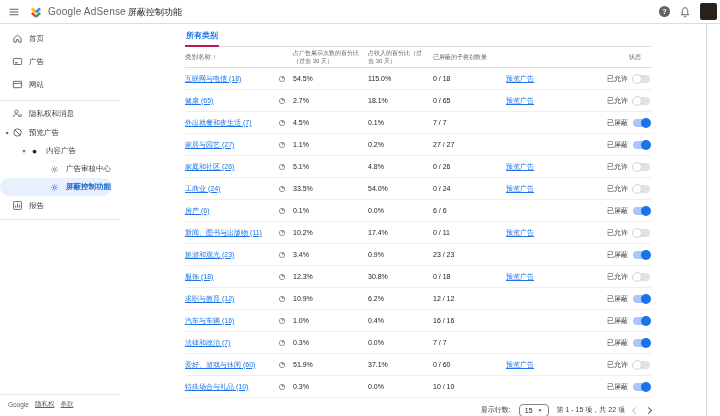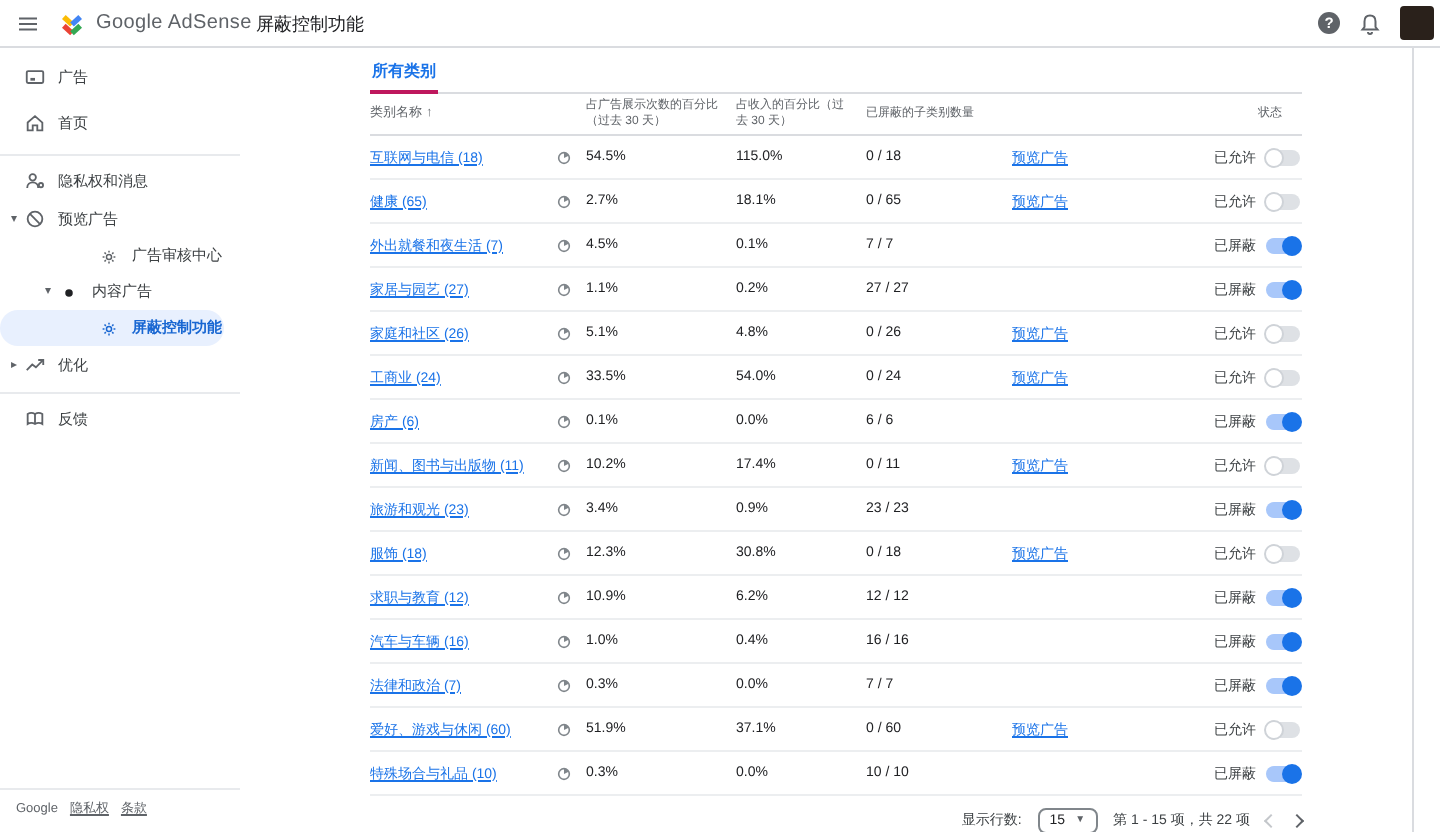--- a/index.html
+++ b/index.html
@@ -114,34 +114,44 @@
     <div class="avatar"></div>
   </div>
 </div>
 
 <div class="sidebar">
   <div class="nav">
       <div class="nav-item d0">
         <span class="expand"></span>
         <span class="nav-icon">
           <svg viewBox="0 0 24 24" fill="none" stroke="currentColor" stroke-width="2">
+            <path d="M4 11.5 L12 4.5 L20 11.5 V20 H14.5 V14.5 H9.5 V20 H4 Z"></path>
+          </svg>
+        </span>
+        <span class="nav-label">首页</span>
+      </div>
+      <div class="nav-item d0">
+        <span class="expand"></span>
+        <span class="nav-icon">
+          <svg viewBox="0 0 24 24" fill="none" stroke="currentColor" stroke-width="2">
             <rect x="3" y="5.5" width="18" height="13" rx="1.5"></rect>
             <path d="M7 14.5h5" stroke-width="3"></path>
           </svg>
         </span>
         <span class="nav-label">广告</span>
       </div>
       <div class="nav-item d0">
         <span class="expand"></span>
         <span class="nav-icon">
           <svg viewBox="0 0 24 24" fill="none" stroke="currentColor" stroke-width="2">
-            <path d="M4 11.5 L12 4.5 L20 11.5 V20 H14.5 V14.5 H9.5 V20 H4 Z"></path>
-          </svg>
-        </span>
-        <span class="nav-label">首页</span>
+            <rect x="3" y="5" width="18" height="14" rx="1.5"></rect>
+            <path d="M3 9.5h18"></path>
+          </svg>
+        </span>
+        <span class="nav-label">网站</span>
       </div>
       <div class="nav-divider"></div>
       <div class="nav-item d0 small">
         <span class="expand"></span>
         <span class="nav-icon">
           <svg viewBox="0 0 24 24" fill="none" stroke="currentColor" stroke-width="2">
             <circle cx="9.5" cy="8" r="3.5"></circle>
             <path d="M3.5 19.5C3.5 15.5 6.5 13.5 9.5 13.5C12.5 13.5 15.5 15.5 15.5 19.5"></path>
             <circle cx="18.5" cy="16.5" r="2.3"></circle>
           </svg>
@@ -151,70 +161,60 @@
       <div class="nav-item d0 small">
         <span class="expand">▾</span>
         <span class="nav-icon">
           <svg viewBox="0 0 24 24" fill="none" stroke="currentColor" stroke-width="2">
             <circle cx="12" cy="12" r="8"></circle>
             <path d="M6.5 6.5 L17.5 17.5"></path>
           </svg>
         </span>
         <span class="nav-label">预览广告</span>
       </div>
+      <div class="nav-item d1">
+        <span class="expand">▾</span>
+        <span class="nav-icon">
+          <svg viewBox="0 0 24 24" fill="none" stroke="currentColor" stroke-width="2">
+            <circle cx="12" cy="12" r="5" fill="currentColor" stroke="none"></circle>
+          </svg>
+        </span>
+        <span class="nav-label">内容广告</span>
+      </div>
       <div class="nav-item d2">
         <span class="expand"></span>
         <span class="nav-icon">
           <svg viewBox="0 0 24 24" fill="none" stroke="currentColor" stroke-width="2">
             <circle cx="12" cy="12" r="3.4"></circle>
             <path d="M12 3.5V6 M12 18V20.5 M3.5 12H6 M18 12H20.5 M6 6l1.8 1.8 M16.2 16.2L18 18 M18 6l-1.8 1.8 M7.8 16.2L6 18"></path>
           </svg>
         </span>
         <span class="nav-label">广告审核中心</span>
       </div>
-      <div class="nav-item d1">
-        <span class="expand">▾</span>
-        <span class="nav-icon">
-          <svg viewBox="0 0 24 24" fill="none" stroke="currentColor" stroke-width="2">
-            <circle cx="12" cy="12" r="5" fill="currentColor" stroke="none"></circle>
-          </svg>
-        </span>
-        <span class="nav-label">内容广告</span>
-      </div>
       <div class="nav-item d2 sel">
         <span class="expand"></span>
         <span class="nav-icon">
           <svg viewBox="0 0 24 24" fill="none" stroke="currentColor" stroke-width="2">
             <circle cx="12" cy="12" r="3.4"></circle>
             <path d="M12 3.5V6 M12 18V20.5 M3.5 12H6 M18 12H20.5 M6 6l1.8 1.8 M16.2 16.2L18 18 M18 6l-1.8 1.8 M7.8 16.2L6 18"></path>
           </svg>
         </span>
         <span class="nav-label">屏蔽控制功能</span>
       </div>
       <div class="nav-item d0 small">
-        <span class="expand">▸</span>
-        <span class="nav-icon">
-          <svg viewBox="0 0 24 24" fill="none" stroke="currentColor" stroke-width="2">
-            <path d="M3 17.5 L9 11.5 L13 14.5 L21 6.5"></path>
-            <path d="M15.5 6.5H21V12"></path>
-          </svg>
-        </span>
-        <span class="nav-label">优化</span>
+        <span class="expand"></span>
+        <span class="nav-icon">
+          <svg viewBox="0 0 24 24" fill="none" stroke="currentColor" stroke-width="2">
+            <rect x="3.5" y="3.5" width="17" height="17" rx="1.5"></rect>
+            <path d="M8 16.5V12 M12 16.5V7.5 M16 16.5V10"></path>
+          </svg>
+        </span>
+        <span class="nav-label">报告</span>
       </div>
       <div class="nav-divider"></div>
-      <div class="nav-item d0 small">
-        <span class="expand"></span>
-        <span class="nav-icon">
-          <svg viewBox="0 0 24 24" fill="none" stroke="currentColor" stroke-width="2">
-            <path d="M4 6.5C6.5 5 9.5 5 12 6.5C14.5 5 17.5 5 20 6.5V17.5C17.5 16 14.5 16 12 17.5C9.5 16 6.5 16 4 17.5Z"></path>
-            <path d="M12 6.5V17.5"></path>
-          </svg>
-        </span>
-        <span class="nav-label">反馈</span>
-      </div>
     </div>
   <div class="side-footer">
     <span>Google</span>
     <span class="flink">隐私权</span>
     <span class="flink">条款</span>
   </div>
 </div>
 
 <div class="main">
   <div class="card">

